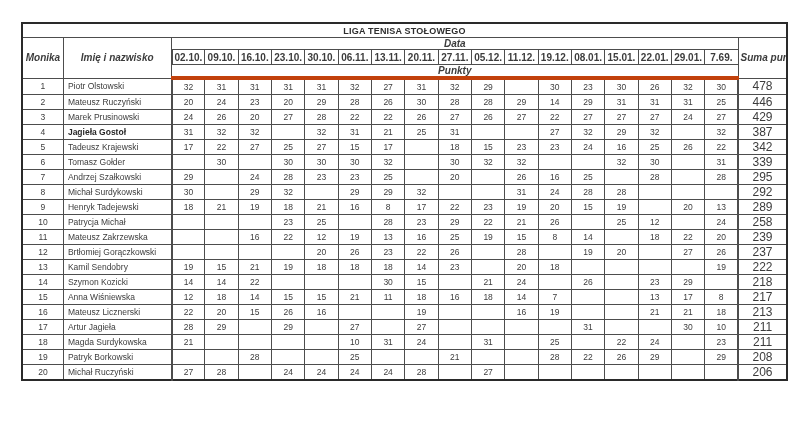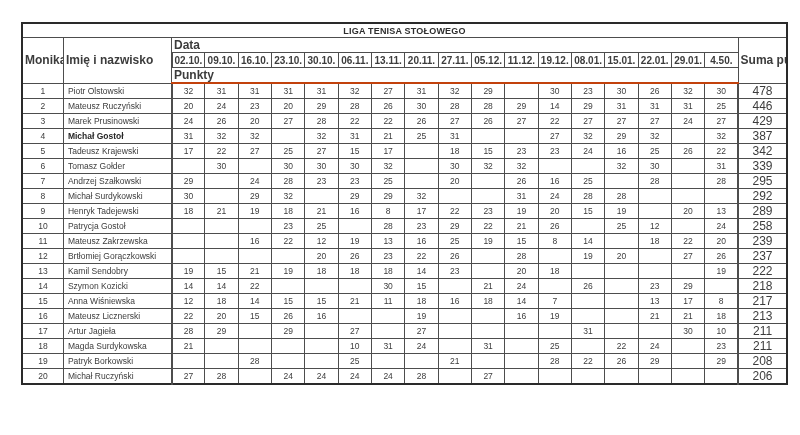--- a/index.html
+++ b/index.html
@@ -36,23 +36,24 @@
   tr.title-row th {
     height: 13px;
     font-size: 9px;
     font-weight: 700;
     text-align: center;
     letter-spacing: 0.2px;
     color: #2e2e2e;
   }
   tr.group-row th {
     height: 11px;
-    font-size: 12px;
-    font-weight: 700;
-    text-align: left;
+    font-size: 10px;
+    font-weight: 700;
+    text-align: center;
+    font-style: italic;
   }
   th.col-place {
     font-size: 8px;
     font-weight: 700;
     text-align: center;
   }
   th.col-name {
     font-size: 8px;
     font-weight: 700;
     text-align: center;
@@ -68,21 +69,21 @@
   tr.dates-row th {
     height: 14px;
     font-size: 10px;
     font-weight: 700;
     text-align: center;
   }
   tr.dates-row th.first-date, th.group-left {
     border-left-width: 2px;
   }
   thead tr.group-row.points-row th {
-    border-bottom: 2px solid #c2410c;
+    border-bottom: 4px solid #c2410c;
   }
   tbody td {
     height: 13.5px;
     font-size: 8.5px;
     text-align: center;
     color: #3e3e3e;
   }
   tbody td.name-cell {
     text-align: left;
     padding-left: 4px;
@@ -132,21 +133,21 @@
           <th class="">13.11.</th>
           <th class="">20.11.</th>
           <th class="">27.11.</th>
           <th class="">05.12.</th>
           <th class="">11.12.</th>
           <th class="">19.12.</th>
           <th class="">08.01.</th>
           <th class="">15.01.</th>
           <th class="">22.01.</th>
           <th class="">29.01.</th>
-          <th class="">4.50.</th>
+          <th class="">7.69.</th>
         </tr>
       <tr class="group-row points-row">
         <th class="group-left" colspan="17">Punkty</th>
       </tr>
     </thead>
     <tbody id="tbody">
         <tr>
           <td class="place-cell">1</td>
           <td class="name-cell">Piotr Olstowski</td>
           <td class="score-cell first-score">32</td>
@@ -207,21 +208,21 @@
           <td class="score-cell">22</td>
           <td class="score-cell">27</td>
           <td class="score-cell">27</td>
           <td class="score-cell">27</td>
           <td class="score-cell">24</td>
           <td class="score-cell">27</td>
           <td class="sum-cell">429</td>
         </tr>
         <tr>
           <td class="place-cell">4</td>
-          <td class="name-cell bold">Michał Gostoł</td>
+          <td class="name-cell bold">Jagieła Gostoł</td>
           <td class="score-cell first-score">31</td>
           <td class="score-cell">32</td>
           <td class="score-cell">32</td>
           <td class="score-cell"></td>
           <td class="score-cell">32</td>
           <td class="score-cell">31</td>
           <td class="score-cell">21</td>
           <td class="score-cell">25</td>
           <td class="score-cell">31</td>
           <td class="score-cell"></td>
@@ -339,21 +340,21 @@
           <td class="score-cell">20</td>
           <td class="score-cell">15</td>
           <td class="score-cell">19</td>
           <td class="score-cell"></td>
           <td class="score-cell">20</td>
           <td class="score-cell">13</td>
           <td class="sum-cell">289</td>
         </tr>
         <tr>
           <td class="place-cell">10</td>
-          <td class="name-cell">Patrycja Gostoł</td>
+          <td class="name-cell">Patrycja Michał</td>
           <td class="score-cell first-score"></td>
           <td class="score-cell"></td>
           <td class="score-cell"></td>
           <td class="score-cell">23</td>
           <td class="score-cell">25</td>
           <td class="score-cell"></td>
           <td class="score-cell">28</td>
           <td class="score-cell">23</td>
           <td class="score-cell">29</td>
           <td class="score-cell">22</td>

